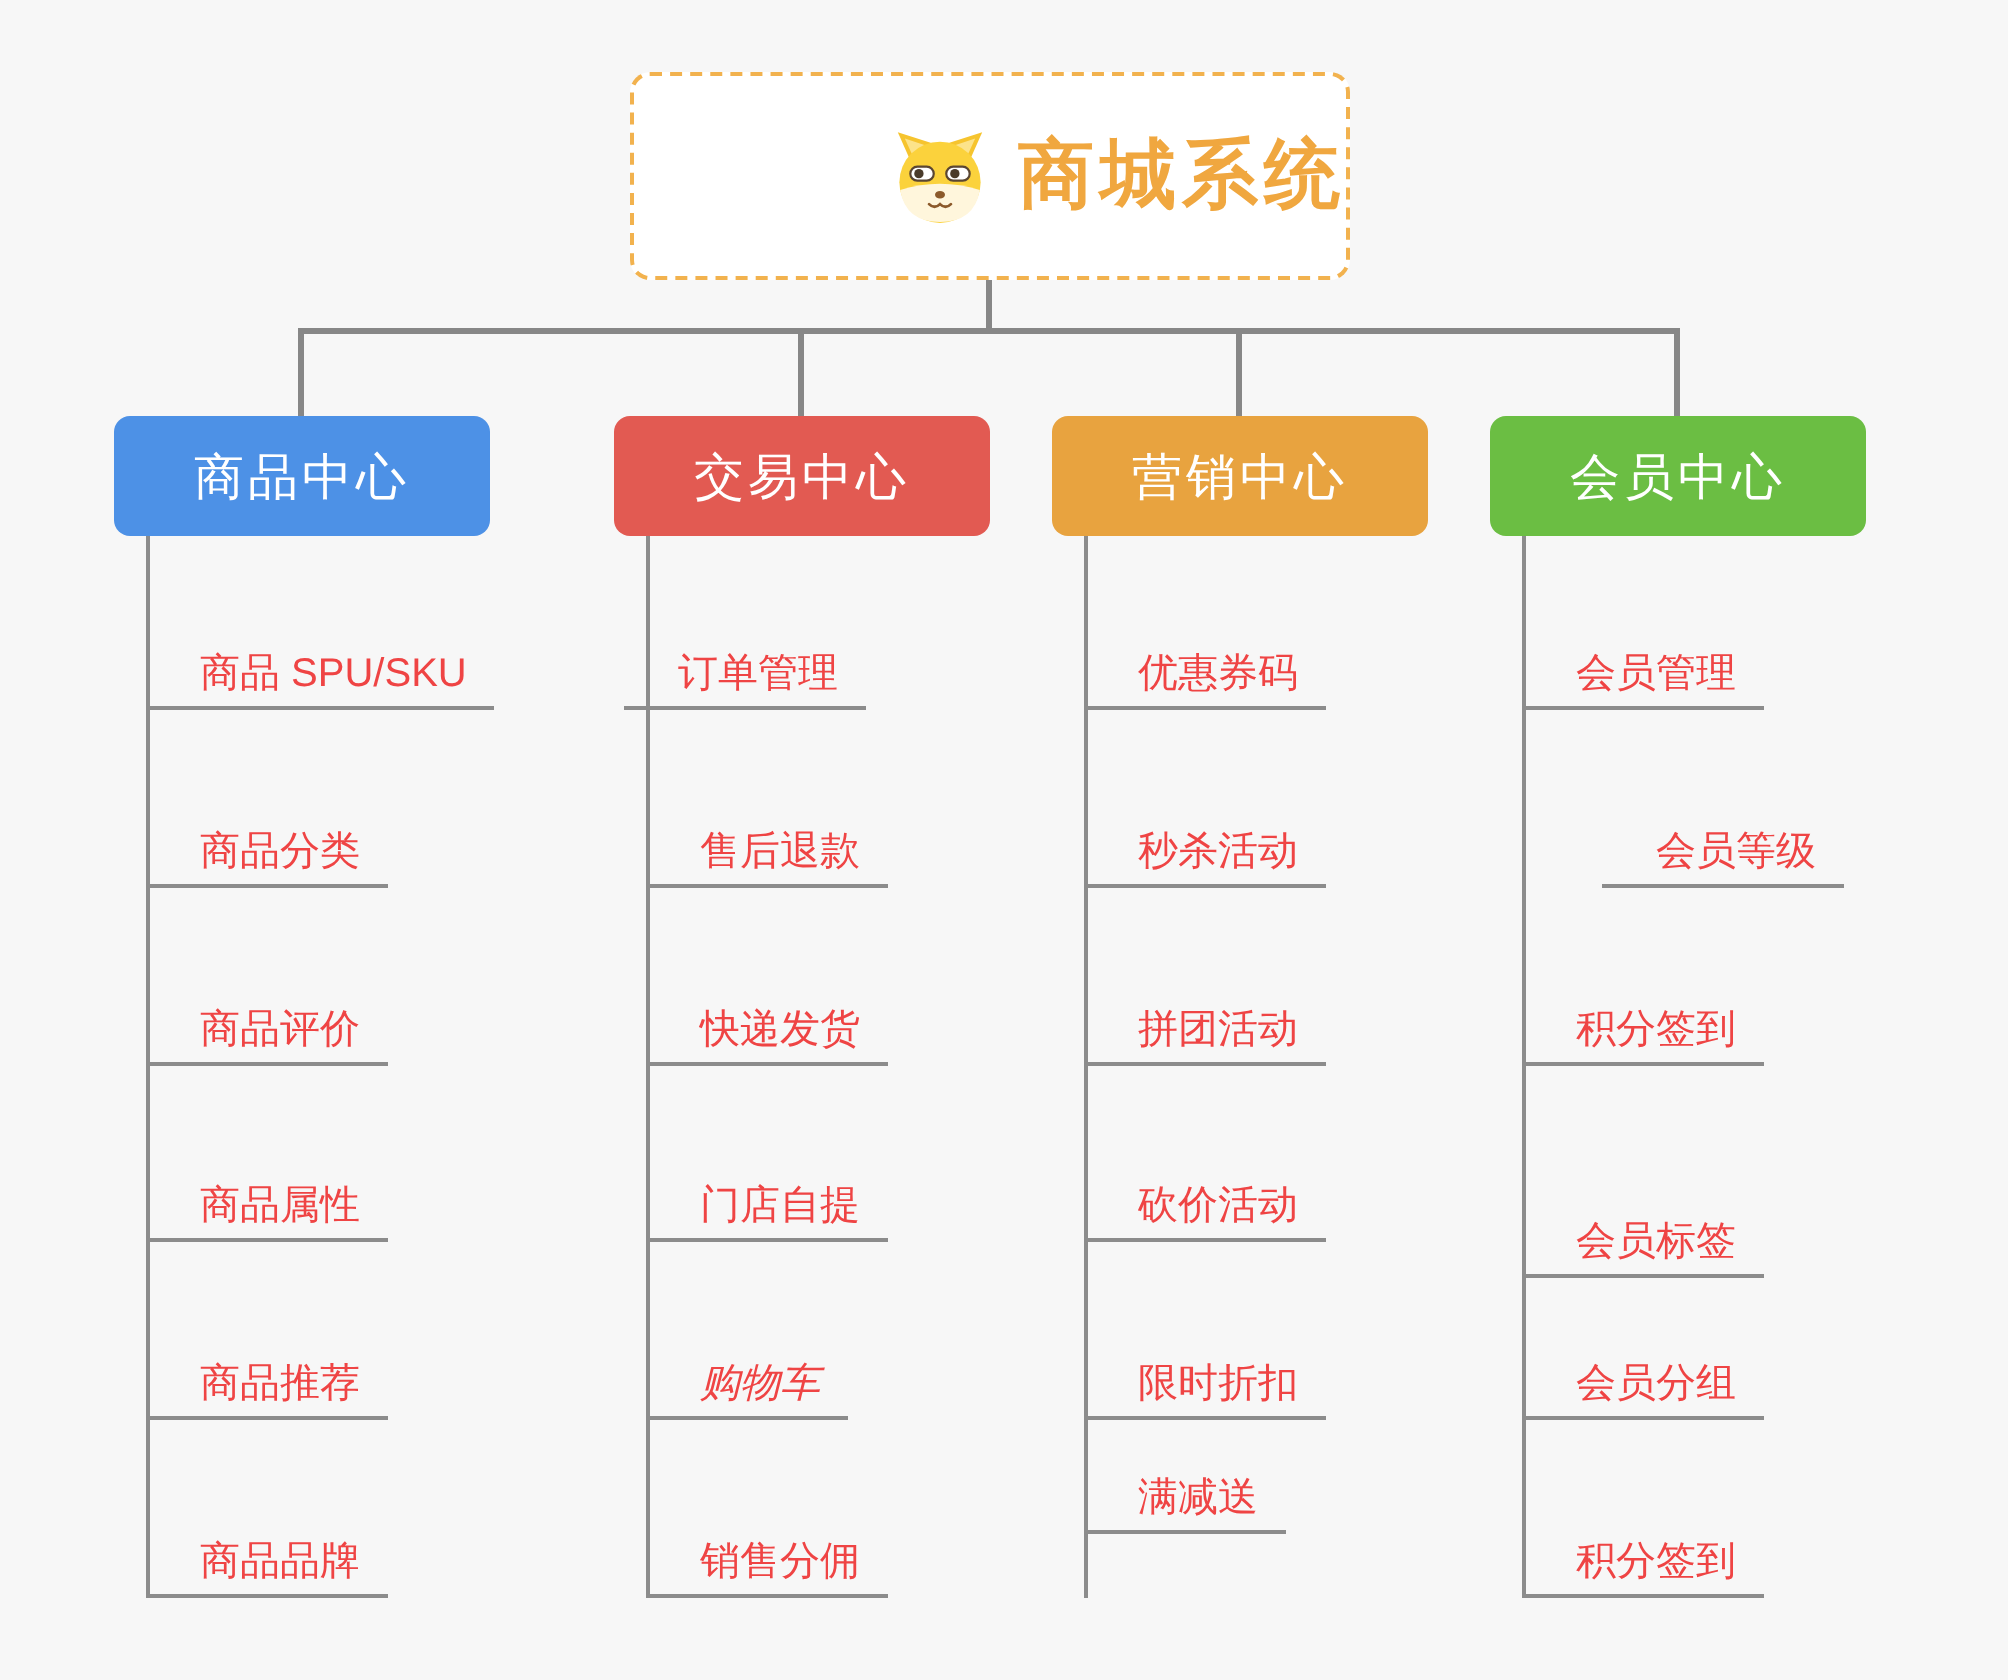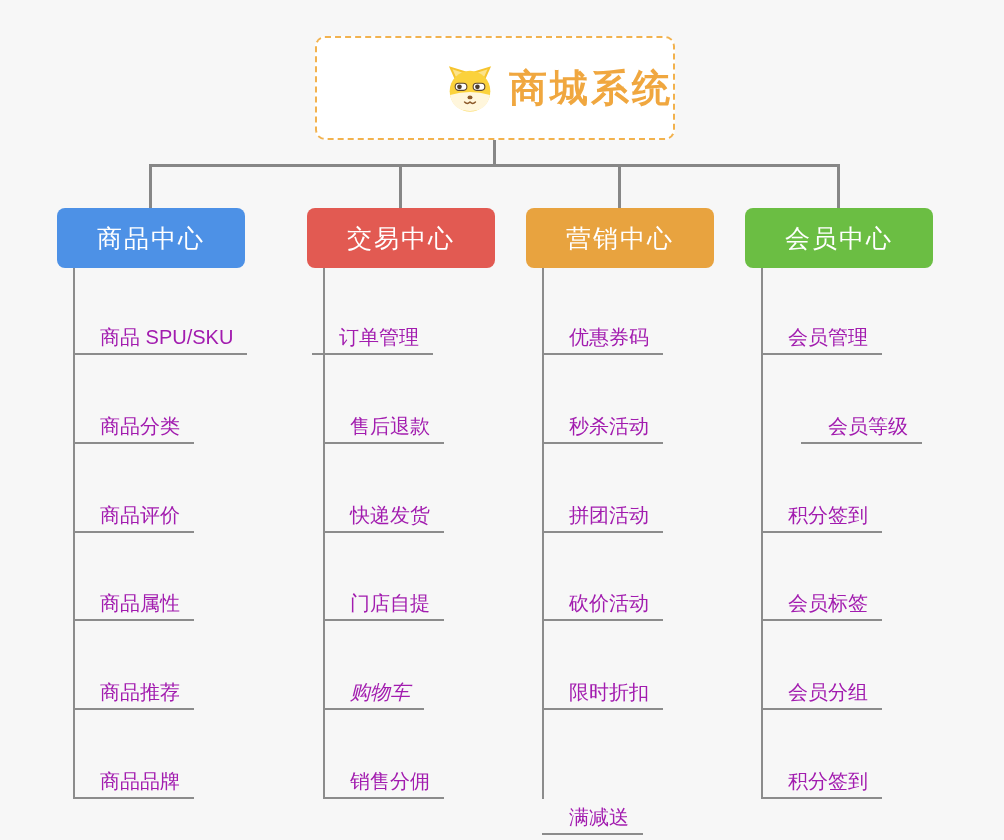--- a/index.html
+++ b/index.html
@@ -69,21 +69,21 @@
   
   .child {
     position: absolute;
     height: 32px;
     box-sizing: content-box;
     display: flex;
     align-items: flex-end;
     padding: 0 14px 5px 27px;
     border-bottom: 2px solid #8C8C8C;
     font-size: 20px;
-    color: #a21caf;
+    color: #ef4444;
     white-space: nowrap;
     line-height: 1.1;
   }
 </style>
 </head>
 <body>
 
 <div class="canvas">
 
   <div class="conn v" style="left:493px; top:140px; height:27px;"></div>
@@ -138,27 +138,27 @@
       <div class="conn v" style="left: 618px; top: 164px; height: 44px;"></div>
       <div class="branch-node" style="left: 526px; background: rgb(232, 163, 63);">
         <span>营销中心</span>
       </div>
       <div class="trunk" style="left: 542px; top: 268px; height: 531px;"></div>
       <div class="child" style="left: 542px; top: 316px;">优惠券码</div>
       <div class="child" style="left: 542px; top: 405px;">秒杀活动</div>
       <div class="child" style="left: 542px; top: 494px;">拼团活动</div>
       <div class="child" style="left: 542px; top: 582px;">砍价活动</div>
       <div class="child" style="left: 542px; top: 671px;">限时折扣</div>
-      <div class="child" style="left: 542px; top: 796px;">满减送</div>
+      <div class="child" style="left: 542px; top: 728px;">满减送</div>
       <div class="conn v" style="left: 837px; top: 164px; height: 44px;"></div>
       <div class="branch-node" style="left: 745px; background: rgb(107, 190, 67);">
         <span>会员中心</span>
       </div>
       <div class="trunk" style="left: 761px; top: 268px; height: 531px;"></div>
       <div class="child" style="left: 761px; top: 316px;">会员管理</div>
       <div class="child" style="left: 761px; top: 405px; margin-left: 40px;">会员等级</div>
       <div class="child" style="left: 761px; top: 494px;">积分签到</div>
-      <div class="child" style="left: 761px; top: 582px;">会员标签</div>
+      <div class="child" style="left: 761px; top: 600px;">会员标签</div>
       <div class="child" style="left: 761px; top: 671px;">会员分组</div>
       <div class="child" style="left: 761px; top: 760px;">积分签到</div>
     </div>
 
 </div>
 
 </body></html>

